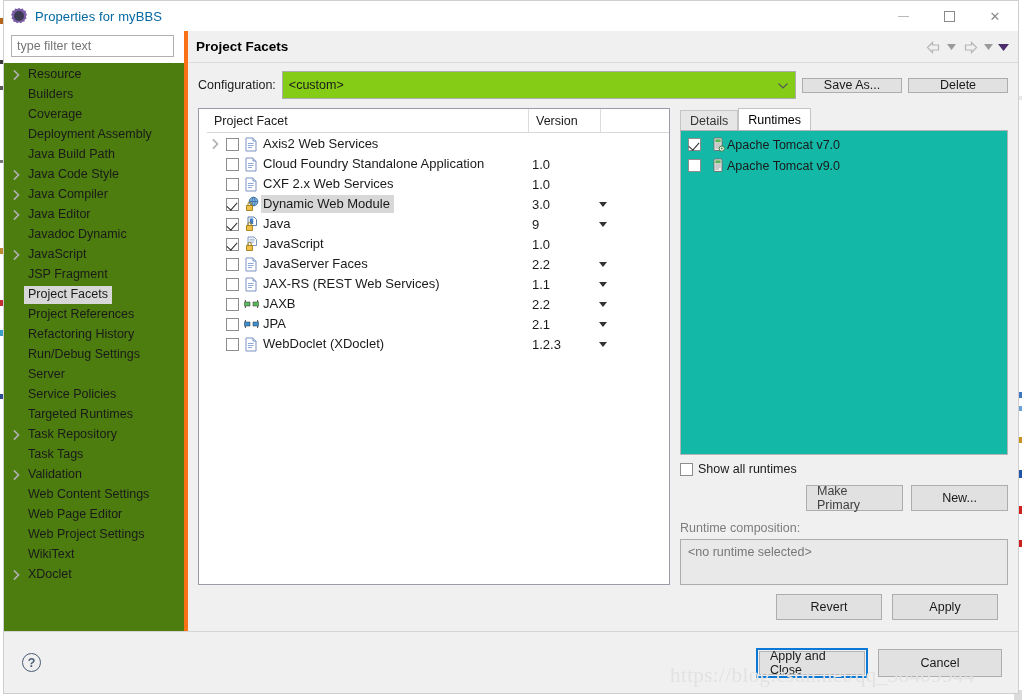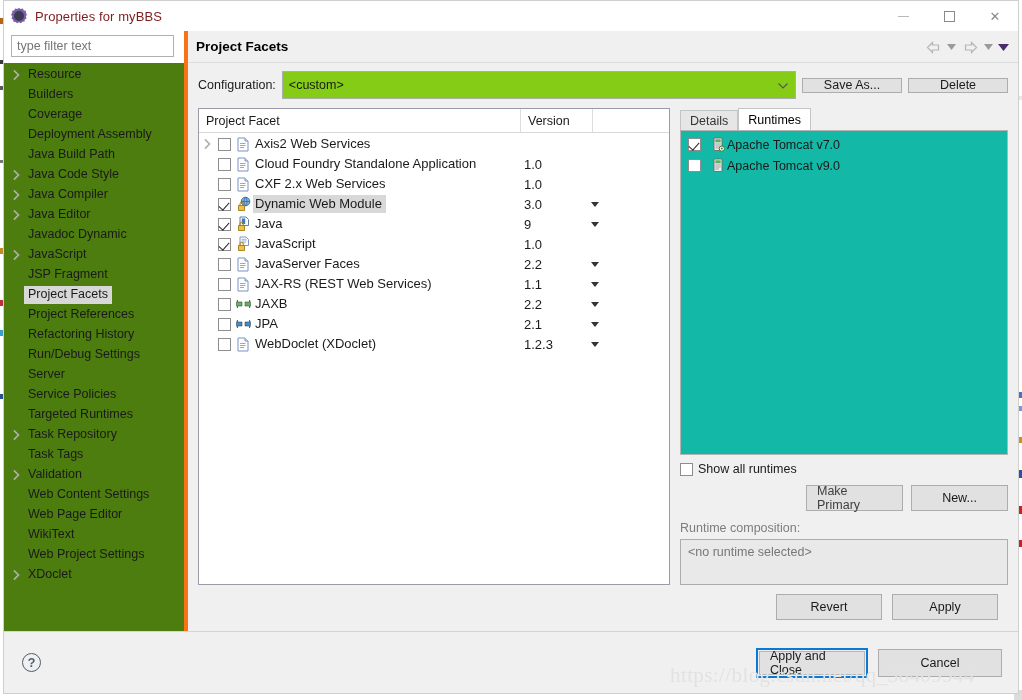--- a/index.html
+++ b/index.html
@@ -83,21 +83,21 @@
     clip-path: polygon(50% 0%,61% 7%,74% 3%,80% 15%,93% 17%,93% 30%,
       100% 42%,93% 52%,97% 65%,86% 72%,85% 85%,72% 86%,62% 95%,50% 89%,
       38% 96%,29% 87%,16% 86%,13% 73%,3% 65%,8% 52%,0% 42%,8% 30%,
       7% 17%,20% 15%,26% 3%,39% 7%);
   }
   .title-icon .gear-inner {
     position: absolute; left: 3px; top: 3px; width: 10px; height: 10px;
     border-radius: 50%; background: #3b3b52;
   }
   .title-text {
-    font-size: 13px; color: #7f1d1d; letter-spacing: .1px;
+    font-size: 13px; color: #0369a1; letter-spacing: .1px;
   }
   .win-controls {
     position: absolute; right: 0; top: 0; height: 30px;
     display: flex; align-items: center;
   }
   .win-btn {
     width: 46px; height: 30px; display: flex;
     align-items: center; justify-content: center;
     color: #8a8a8a; font-size: 13px;
   }
@@ -178,21 +178,21 @@
   .btn.w100 { width: 100px; flex: 0 0 100px; }
   .btn.disabled { color: #404040; background: #e1e1e1; }
 
   
   .panels { flex: 1; display: flex; gap: 10px; min-height: 0; }
 
   
   .facet-table {
     width: 472px; flex: 0 0 472px;
     background: #ffffff; border: 1px solid #9a9aa8;
-    display: flex; flex-direction: column; min-height: 0;
+    display: flex; flex-direction: column; min-height: 0; padding-left: 8px;
   }
   .facet-head {
     height: 24px; display: flex; align-items: center;
     border-bottom: 1px solid #d8d8d8; background: #fff;
     flex: 0 0 24px;
   }
   .fh-cell {
     font-size: 12.5px; padding-left: 7px; height: 24px;
     display: flex; align-items: center;
   }
@@ -435,25 +435,25 @@
           <div class="tree-item">
             <span class="tree-arrow"></span>
             <span class="tree-label">Web Content Settings</span>
           </div>
           <div class="tree-item">
             <span class="tree-arrow"></span>
             <span class="tree-label">Web Page Editor</span>
           </div>
           <div class="tree-item">
             <span class="tree-arrow"></span>
+            <span class="tree-label">Web Project Settings</span>
+          </div>
+          <div class="tree-item">
+            <span class="tree-arrow"></span>
             <span class="tree-label">WikiText</span>
-          </div>
-          <div class="tree-item">
-            <span class="tree-arrow"></span>
-            <span class="tree-label">Web Project Settings</span>
           </div>
           <div class="tree-item">
             <span class="tree-arrow">
               <svg width="7" height="10" viewBox="0 0 7 10">
                 <path d="M1.5 1 L5.5 5 L1.5 9" fill="none" stroke="#b0b0b0" stroke-width="1.7" stroke-linecap="square"></path>
               </svg>
             </span>
             <span class="tree-label">XDoclet</span>
           </div>
         </div>

